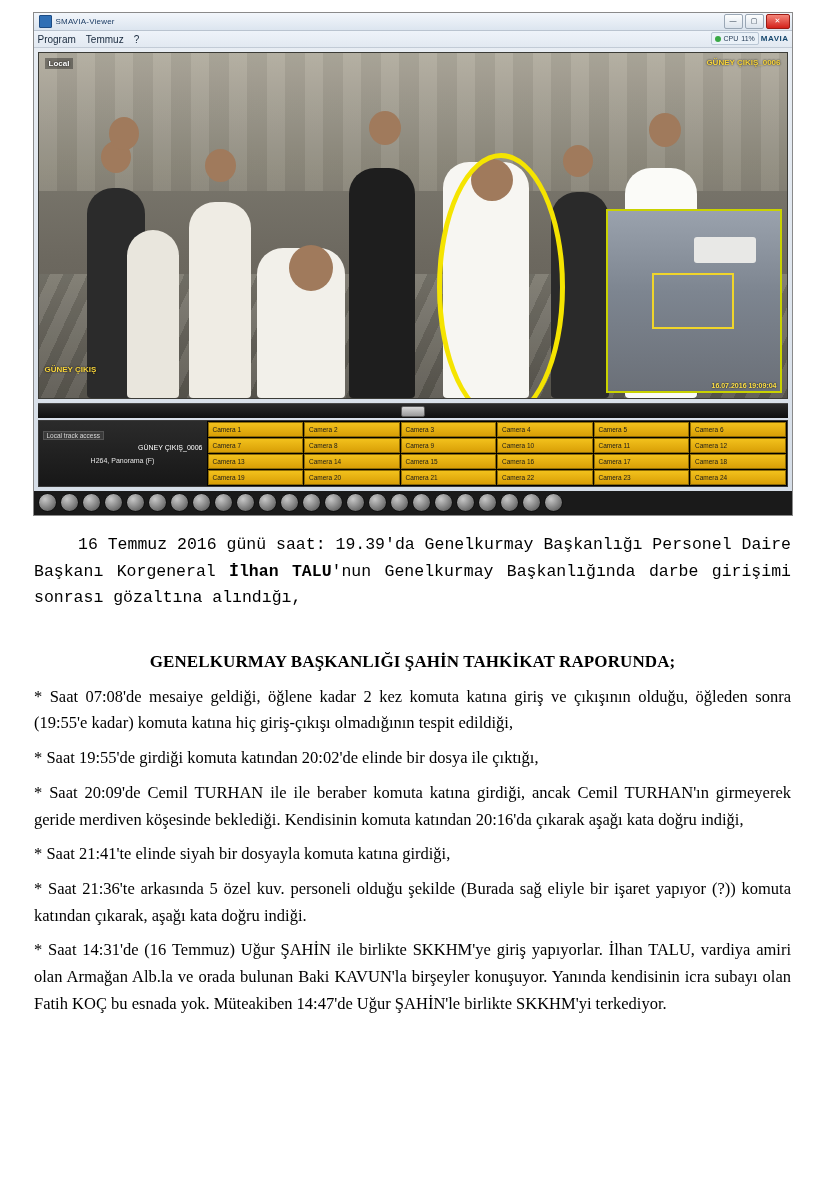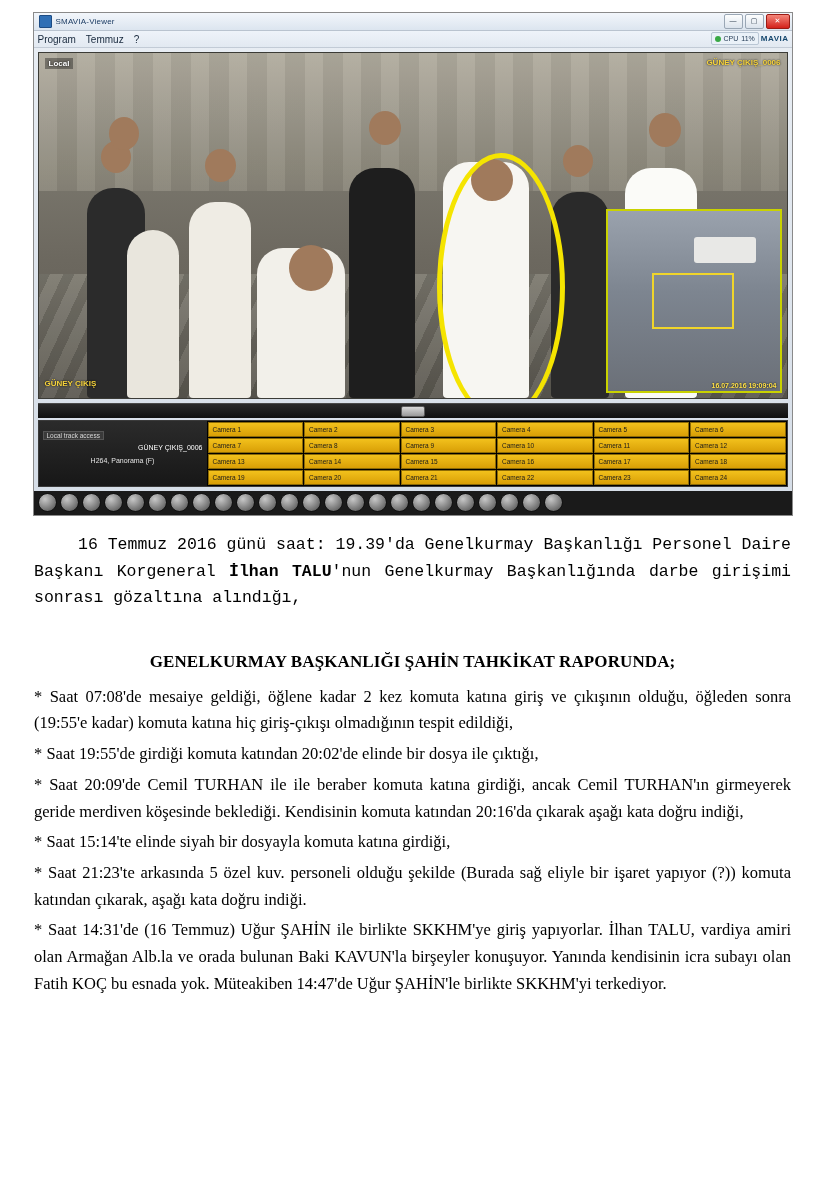--- a/index.html
+++ b/index.html
@@ -172,21 +172,21 @@
   .osd {
     position: absolute;
     font-family: "Liberation Sans", sans-serif;
     font-size: 8px;
     color: #f6d33c;
     font-weight: bold;
     text-shadow: 0 0 2px #000;
   }
   .osd.local { left: 6px; top: 5px; color:#ffffff; background: rgba(0,0,0,.35); padding:1px 4px;}
   .osd.tr { right: 6px; top: 5px; }
-  .osd.bl { left: 6px; bottom: 10px; text-align: right; }
+  .osd.bl { left: 6px; bottom: 24px; text-align: right; }
   .pip {
     position: absolute;
     right: 5px; bottom: 5px;
     width: 172px; height: 180px;
     border: 2px solid #c9d200;
     background: linear-gradient(180deg,#9aa2ad 0%, #7d8590 45%, #6b7078 100%);
     overflow: hidden;
   }
   .pip-box {
     position: absolute;
@@ -309,21 +309,21 @@
   }
   .doc .spacer { height: 20px; }
   .doc h2 {
     font-size: 17px;
     font-weight: bold;
     text-align: center;
     margin: 12px 0 8px 0;
     letter-spacing: .1px;
   }
   .doc .bullet {
-    margin: 0 0 4px 0;
+    margin: 8px 0 4px 0;
   }
   .strong { font-weight: bold; }
 </style>
 </head>
 <body>
 
 <div class="page">
 
   <div class="viewer">
 
@@ -454,18 +454,18 @@
 
     <p class="indent">16 Temmuz 2016 günü saat: 19.39'da Genelkurmay Başkanlığı Personel Daire Başkanı Korgeneral <span class="strong">İlhan TALU</span>'nun Genelkurmay Başkanlığında darbe girişimi sonrası gözaltına alındığı,</p>
 
     <div class="spacer"></div>
 
     <h2>GENELKURMAY BAŞKANLIĞI ŞAHİN TAHKİKAT RAPORUNDA;</h2>
 
     <p class="bullet">* Saat 07:08'de mesaiye geldiği, öğlene kadar 2 kez komuta katına giriş ve çıkışının olduğu, öğleden sonra (19:55'e kadar) komuta katına hiç giriş-çıkışı olmadığının tespit edildiği,</p>
     <p class="bullet">* Saat 19:55'de girdiği komuta katından 20:02'de elinde bir dosya ile çıktığı,</p>
     <p class="bullet">* Saat 20:09'de Cemil TURHAN ile ile beraber komuta katına girdiği, ancak Cemil TURHAN'ın girmeyerek geride merdiven köşesinde beklediği. Kendisinin komuta katından 20:16'da çıkarak aşağı kata doğru indiği,</p>
-    <p class="bullet">* Saat 15:14'te elinde siyah bir dosyayla komuta katına girdiği,</p>
-    <p class="bullet">* Saat 21:23'te arkasında 5 özel kuv. personeli olduğu şekilde (Burada sağ eliyle bir işaret yapıyor (?)) komuta katından çıkarak, aşağı kata doğru indiği.</p>
+    <p class="bullet">* Saat 21:41'te elinde siyah bir dosyayla komuta katına girdiği,</p>
+    <p class="bullet">* Saat 21:36'te arkasında 5 özel kuv. personeli olduğu şekilde (Burada sağ eliyle bir işaret yapıyor (?)) komuta katından çıkarak, aşağı kata doğru indiği.</p>
     <p class="bullet">* Saat 14:31'de (16 Temmuz) Uğur ŞAHİN ile birlikte SKKHM'ye giriş yapıyorlar. İlhan TALU, vardiya amiri olan Armağan Alb.la ve orada bulunan Baki KAVUN'la birşeyler konuşuyor. Yanında kendisinin  icra subayı olan  Fatih KOÇ bu esnada yok. Müteakiben 14:47'de Uğur ŞAHİN'le birlikte SKKHM'yi terkediyor.</p>
 
   </div>
 </div>
 
 </body></html>

